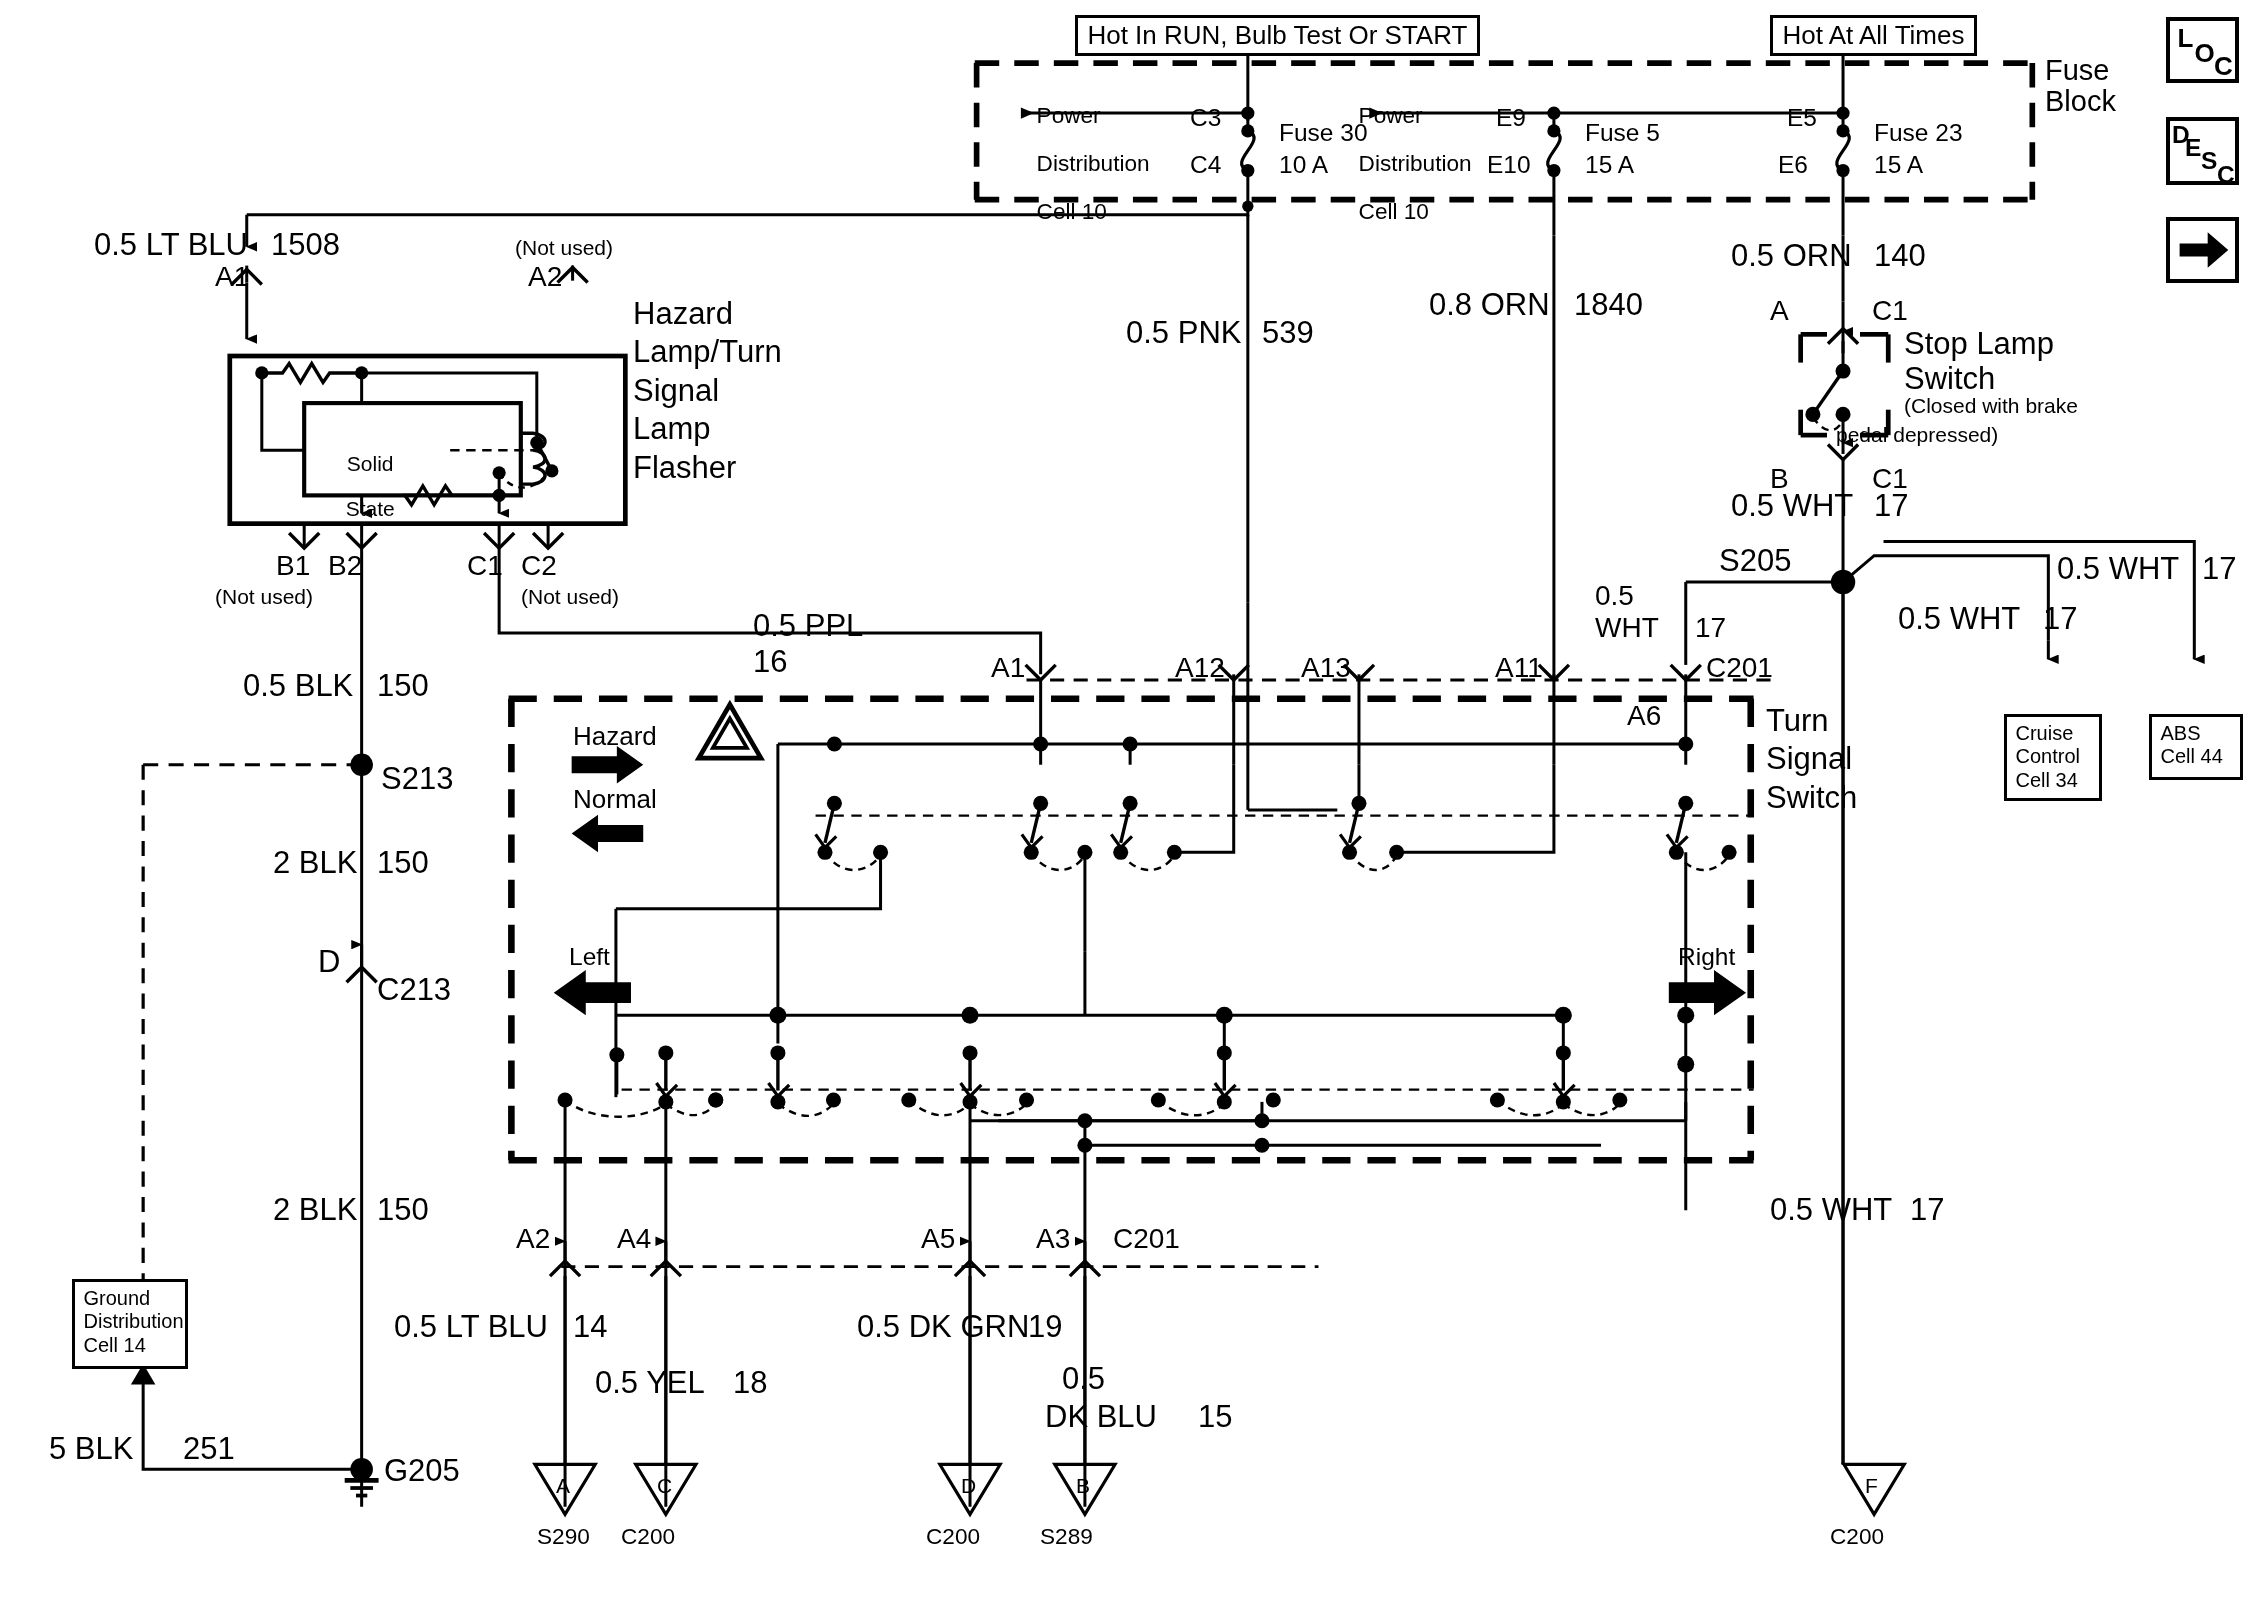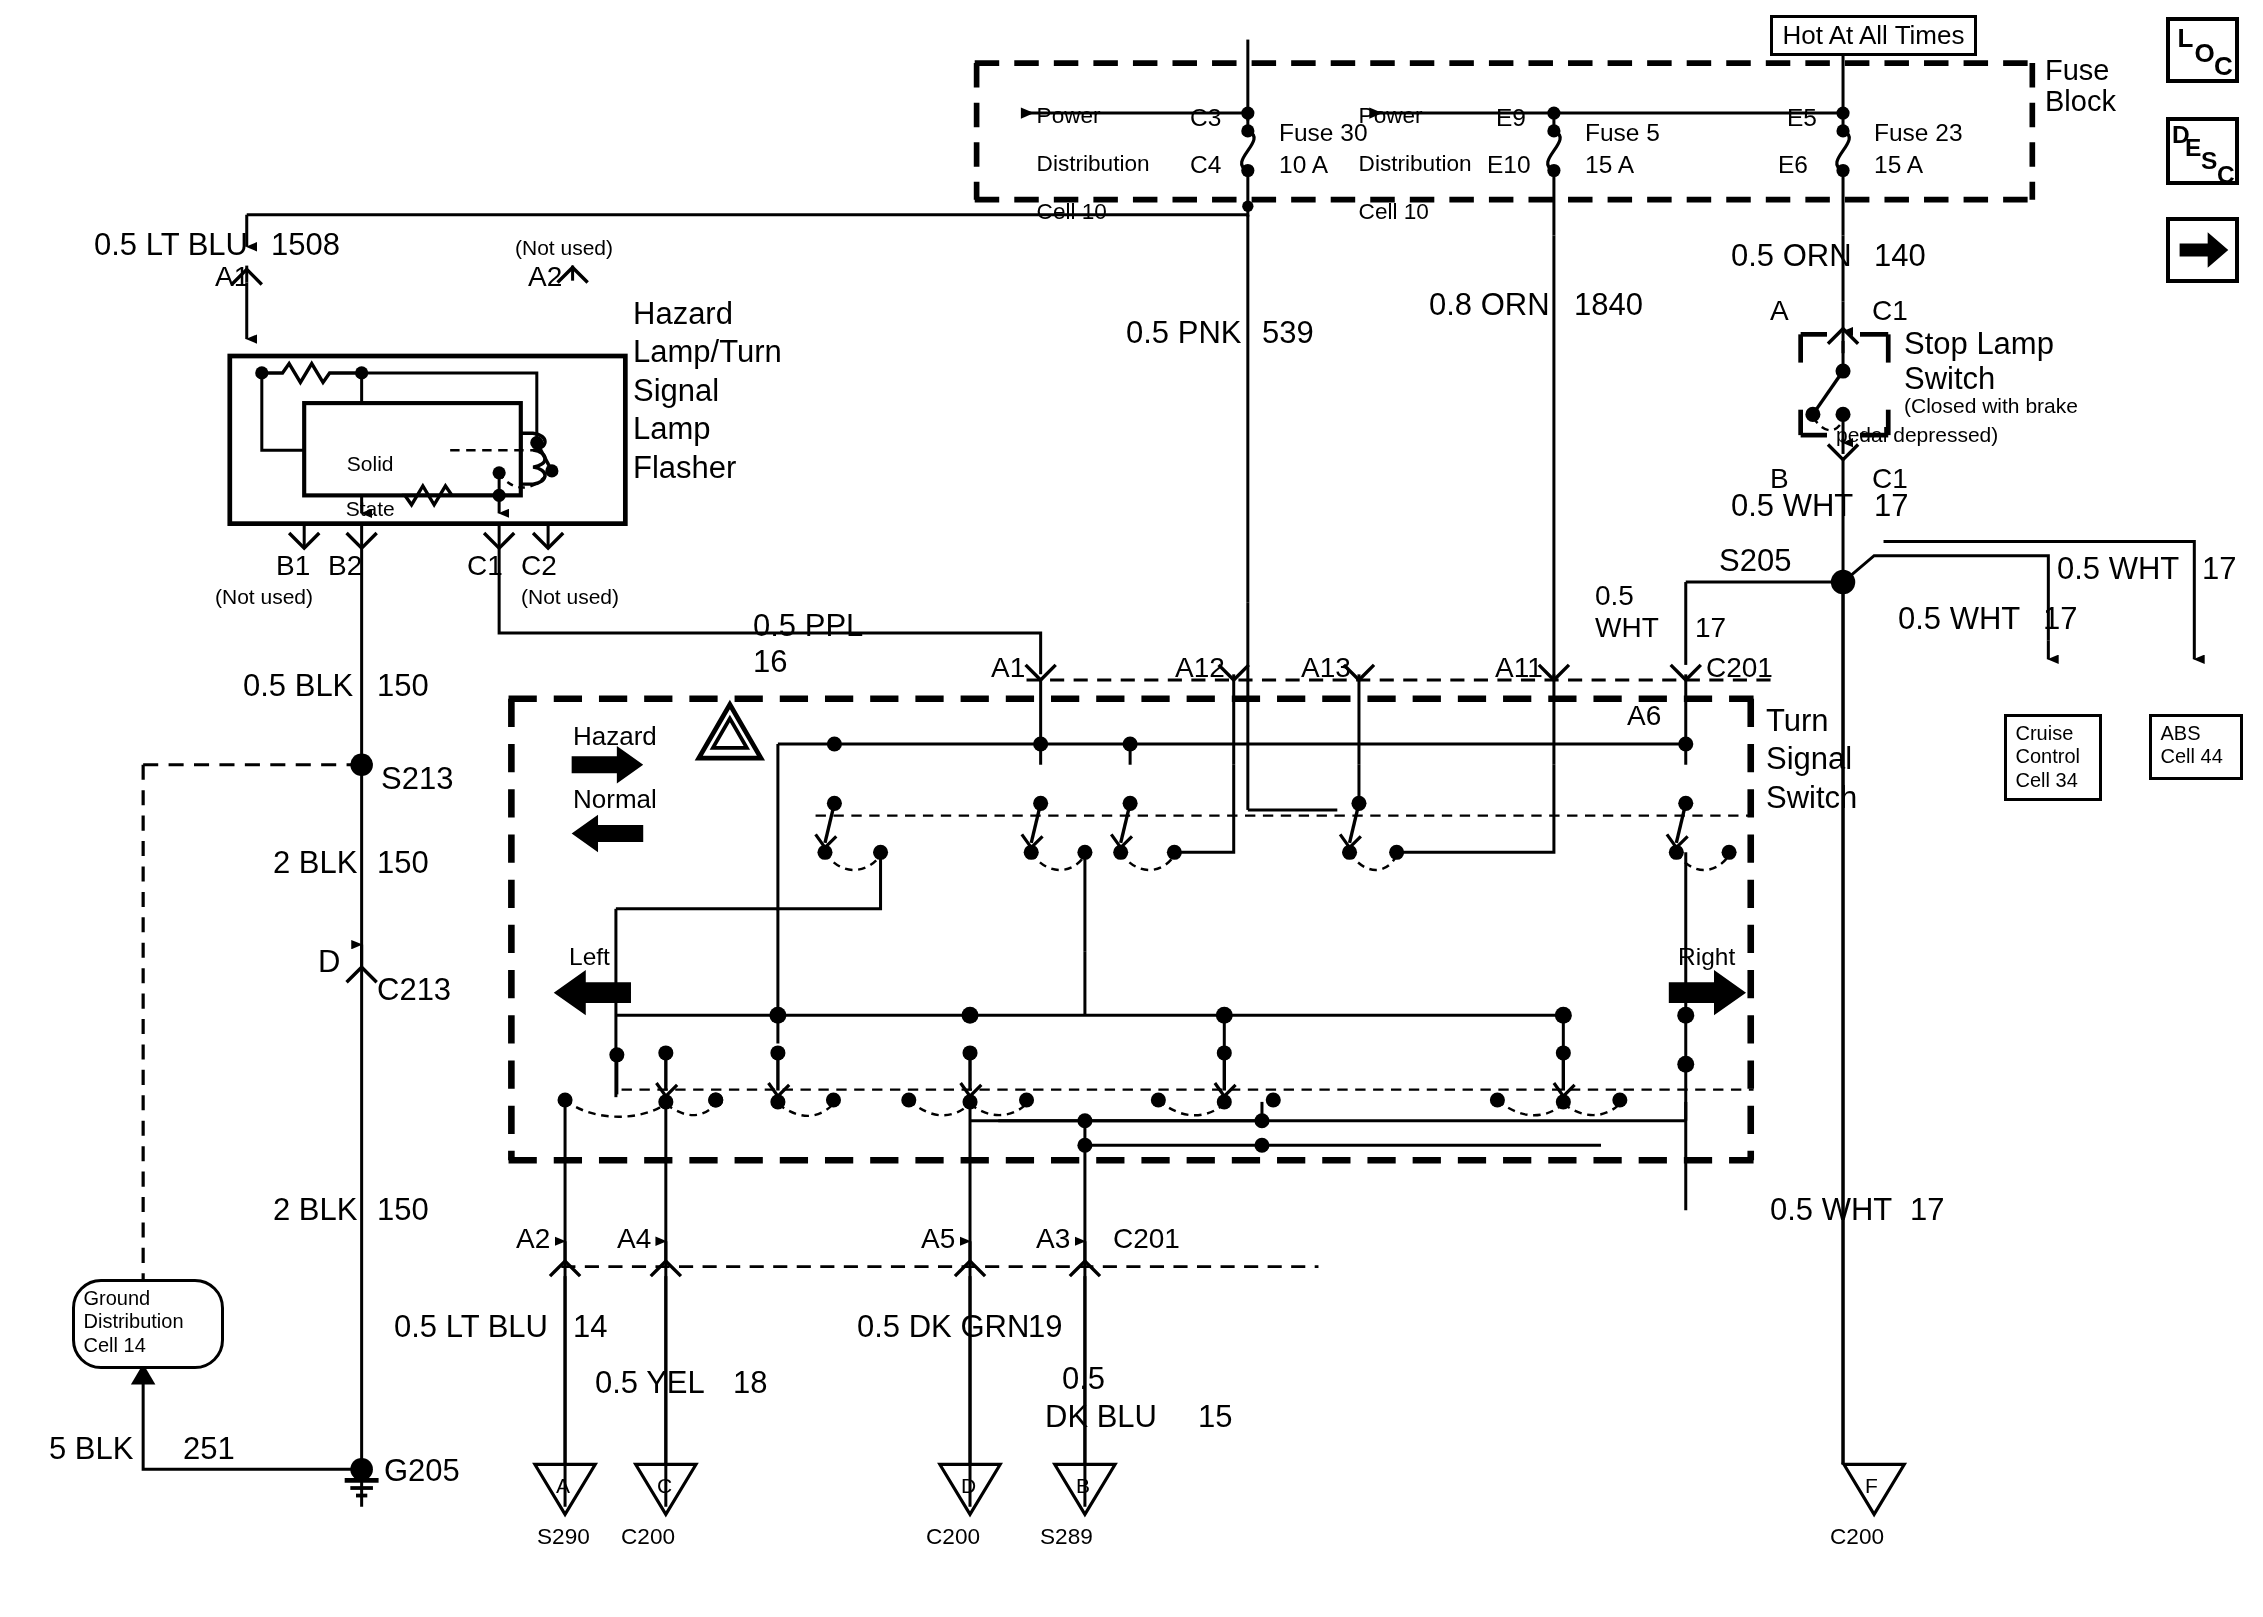--- a/index.html
+++ b/index.html
@@ -387,20 +387,21 @@
     <path d="M670,1043 L622,1043 L622,1030 L588,1054 L622,1078 L622,1065 L670,1065 Z"></path>
     <path d="M1772,1043 L1820,1043 L1820,1030 L1854,1054 L1820,1078 L1820,1065 L1772,1065 Z"></path>
   </g>
 
   <g stroke="#000" fill="none" stroke-width="5">
     <path d="M757,794 L793,794 L775,763 Z" stroke-width="4"></path>
     <path d="M742,805 L808,805 L775,748 Z"></path>
   </g>
 </svg>
 
+<div class="boxlab" style="left:1075px;top:15px;">Hot In RUN, Bulb Test Or START</div>
 <div class="boxlab" style="left:1770px;top:15px;">Hot At All Times</div>
 
 <div class="lbl t31" style="left:2045px;top:55px;">Fuse<br>Block</div>
 
 <div class="lbl t24" style="left:1024px;top:80px;">
   <span>Power</span><br>
   <span>Distribution</span><br>
   <span>Cell 10</span>
 </div>
 <div class="lbl t24" style="left:1346px;top:80px;">
@@ -524,21 +525,21 @@
 <div class="lbl t33" style="left:243px;top:670px;">0.5 BLK</div>
 <div class="lbl t33" style="left:377px;top:670px;">150</div>
 <div class="lbl t33" style="left:381px;top:749px;margin-top:14px;">S213</div>
 <div class="lbl t33" style="left:273px;top:847px;">2 BLK</div>
 <div class="lbl t33" style="left:377px;top:847px;">150</div>
 <div class="lbl t33" style="left:318px;top:946px;">D</div>
 <div class="lbl t33" style="left:377px;top:946px;margin-top:28px;">C213</div>
 <div class="lbl t33" style="left:273px;top:1194px;">2 BLK</div>
 <div class="lbl t33" style="left:377px;top:1194px;">150</div>
 
-<div class="cellbox" style="left:72px;top:1279px;width:152px;height:90px;border-radius:29px;">
+<div class="cellbox" style="left:72px;top:1279px;width:116px;height:90px;">
   <span>Ground</span><br>
   <span>Distribution</span><br>
   <span>Cell 14</span>
 </div>
 
 <div class="lbl t33" style="left:49px;top:1433px;">5 BLK</div>
 <div class="lbl t33" style="left:162px;top:1433px;margin-left:21px;">251</div>
 <div class="lbl t33" style="left:384px;top:1455px;">G205</div>
 
 <div class="lbl t30" style="left:516px;top:1224px;">A2</div>

